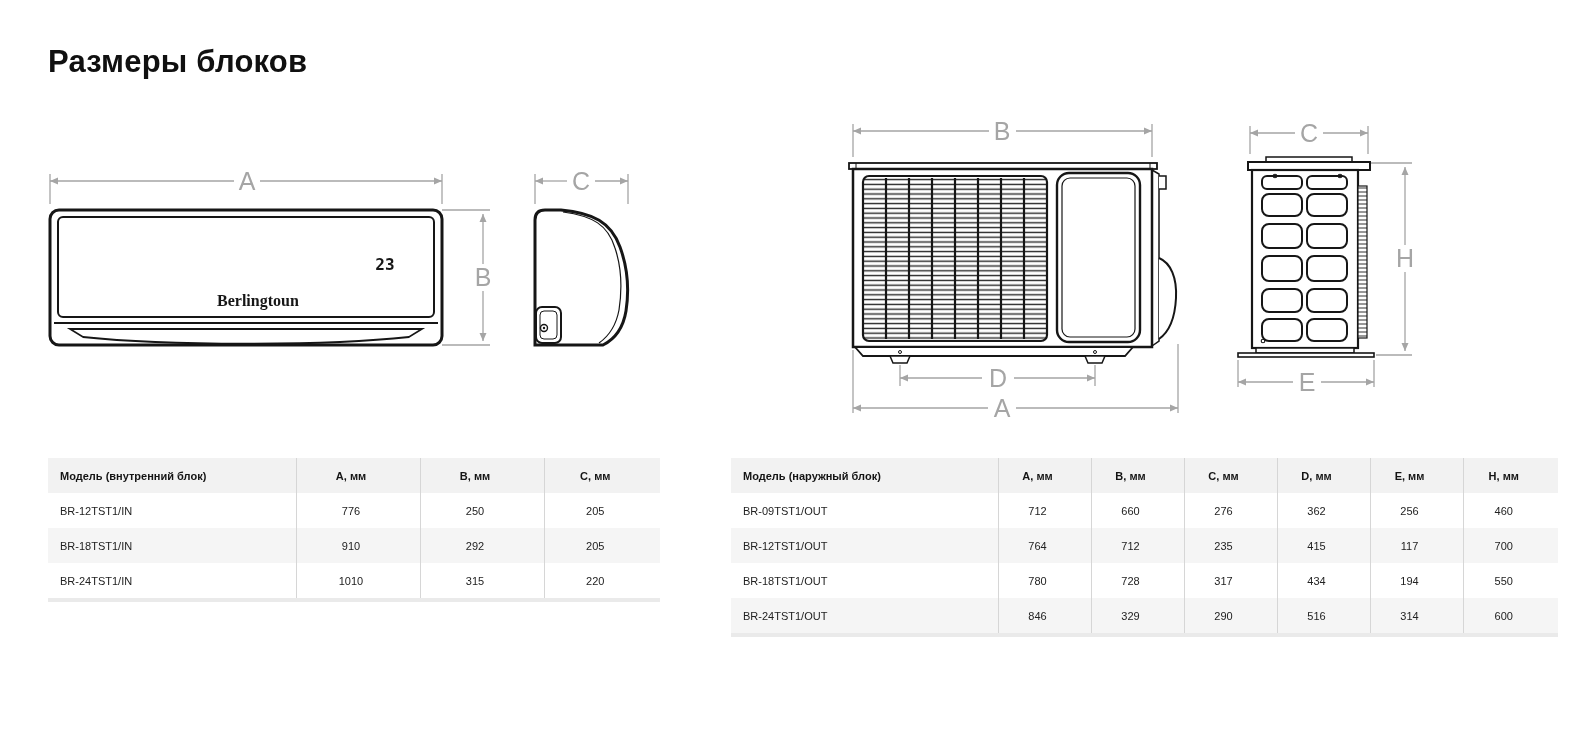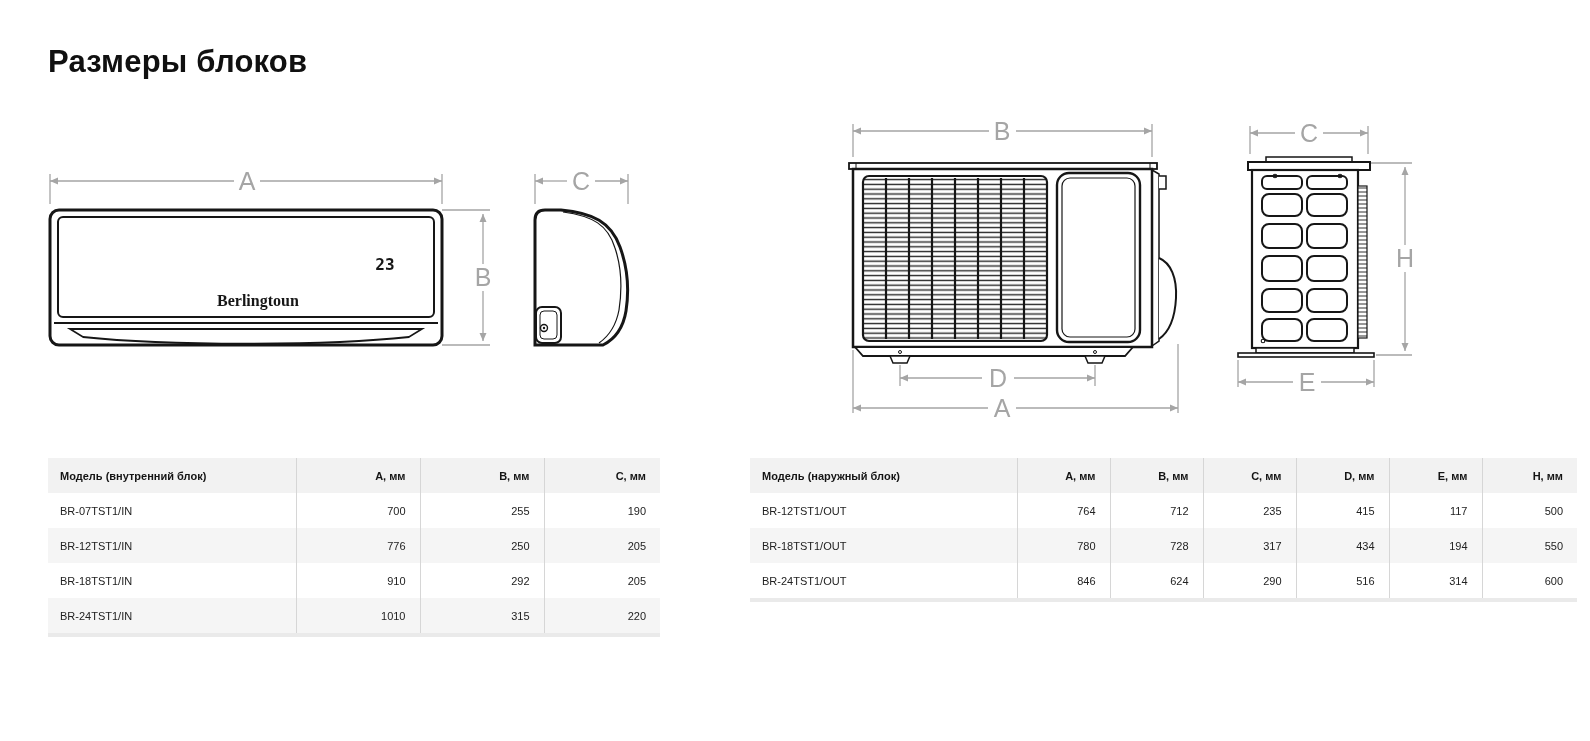--- a/index.html
+++ b/index.html
@@ -17,26 +17,26 @@
   .display-digits{font-family:"DejaVu Sans Mono",monospace;font-size:16px;font-weight:700;
       fill:var(--outline-color,#161616);}
   .brand-text{font-family:"Liberation Serif",serif;font-size:16px;font-weight:700;
       fill:var(--outline-color,#161616);}
   
   .dim-table{position:absolute;top:458px;border-collapse:collapse;table-layout:fixed;
       font-size:11px;color:#222;border-bottom:4px solid var(--table-bottom-bar,#eaeaea);}
   .dim-table th{font-weight:700;color:#141414;background:var(--table-header-bg,#f2f2f2);}
   .dim-table th,.dim-table td{height:35px;padding:0;white-space:nowrap;overflow:hidden;}
   .dim-table .col-model{text-align:left;padding-left:12px;}
-  .dim-table .col-num{text-align:right;padding-right:14px;}
+  .dim-table .col-num{text-align:center;padding-right:14px;}
   .dim-table th:not(:first-child),.dim-table td:not(:first-child){
       border-left:1px solid var(--table-divider,#d6d6d6);}
   .dim-table tbody tr:nth-child(even){background:var(--table-alt-bg,#f5f5f5);}
   #indoor-table{left:48px;width:612px;}
-  #outdoor-table{left:750px;width:827px;}
+  #outdoor-table{left:731px;width:827px;}
 </style>
 </head>
 <body>
 
 <div id="page">
 
   <div id="title">Размеры блоков</div>
 
   <svg class="diagram" style="left:40px;top:160px" width="460" height="200" viewBox="0 0 460 200">
     <defs>
@@ -196,26 +196,20 @@
     <thead>
         <tr>
           <th class="col-model">Модель (внутренний блок)</th>
           <th class="col-num">А, мм</th>
           <th class="col-num">В, мм</th>
           <th class="col-num">С, мм</th>
         </tr>
       </thead>
     <tbody>
         <tr>
-          <td class="col-model">BR-07TST1/IN</td>
-          <td class="col-num">700</td>
-          <td class="col-num">255</td>
-          <td class="col-num">190</td>
-        </tr>
-        <tr>
           <td class="col-model">BR-12TST1/IN</td>
           <td class="col-num">776</td>
           <td class="col-num">250</td>
           <td class="col-num">205</td>
         </tr>
         <tr>
           <td class="col-model">BR-18TST1/IN</td>
           <td class="col-num">910</td>
           <td class="col-num">292</td>
           <td class="col-num">205</td>
@@ -245,41 +239,50 @@
           <th class="col-num">А, мм</th>
           <th class="col-num">В, мм</th>
           <th class="col-num">С, мм</th>
           <th class="col-num">D, мм</th>
           <th class="col-num">Е, мм</th>
           <th class="col-num">Н, мм</th>
         </tr>
       </thead>
     <tbody>
         <tr>
+          <td class="col-model">BR-09TST1/OUT</td>
+          <td class="col-num">712</td>
+          <td class="col-num">660</td>
+          <td class="col-num">276</td>
+          <td class="col-num">362</td>
+          <td class="col-num">256</td>
+          <td class="col-num">460</td>
+        </tr>
+        <tr>
           <td class="col-model">BR-12TST1/OUT</td>
           <td class="col-num">764</td>
           <td class="col-num">712</td>
           <td class="col-num">235</td>
           <td class="col-num">415</td>
           <td class="col-num">117</td>
-          <td class="col-num">500</td>
+          <td class="col-num">700</td>
         </tr>
         <tr>
           <td class="col-model">BR-18TST1/OUT</td>
           <td class="col-num">780</td>
           <td class="col-num">728</td>
           <td class="col-num">317</td>
           <td class="col-num">434</td>
           <td class="col-num">194</td>
           <td class="col-num">550</td>
         </tr>
         <tr>
           <td class="col-model">BR-24TST1/OUT</td>
           <td class="col-num">846</td>
-          <td class="col-num">624</td>
+          <td class="col-num">329</td>
           <td class="col-num">290</td>
           <td class="col-num">516</td>
           <td class="col-num">314</td>
           <td class="col-num">600</td>
         </tr>
       </tbody>
   </table>
 
 </div>
 

